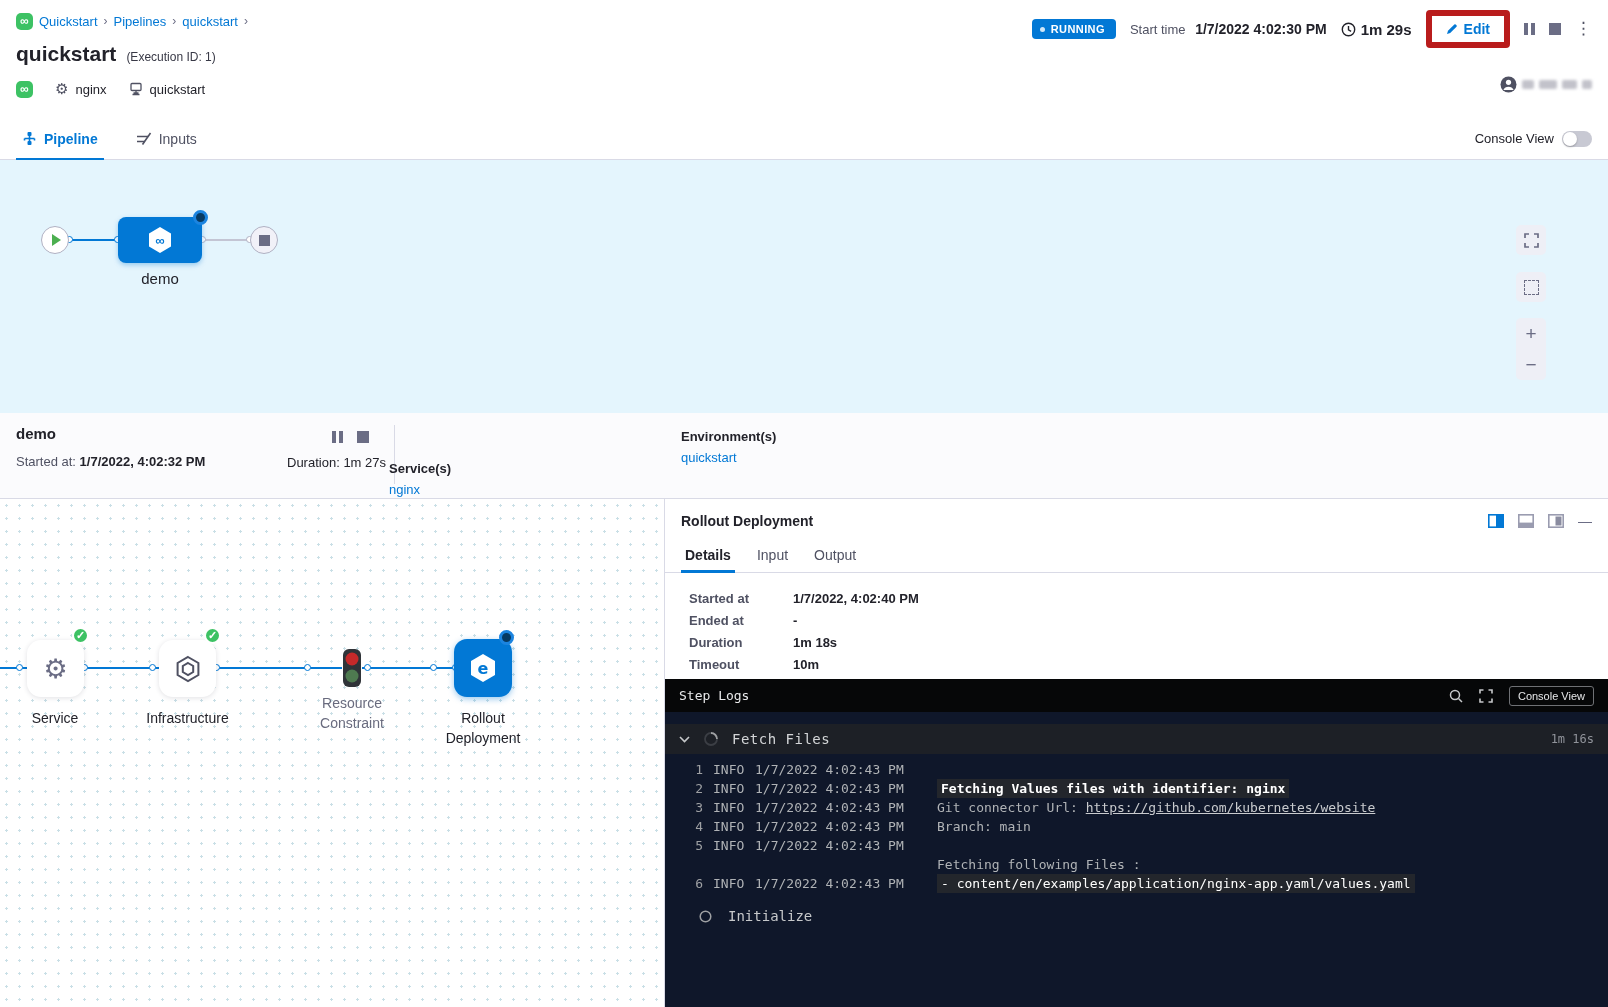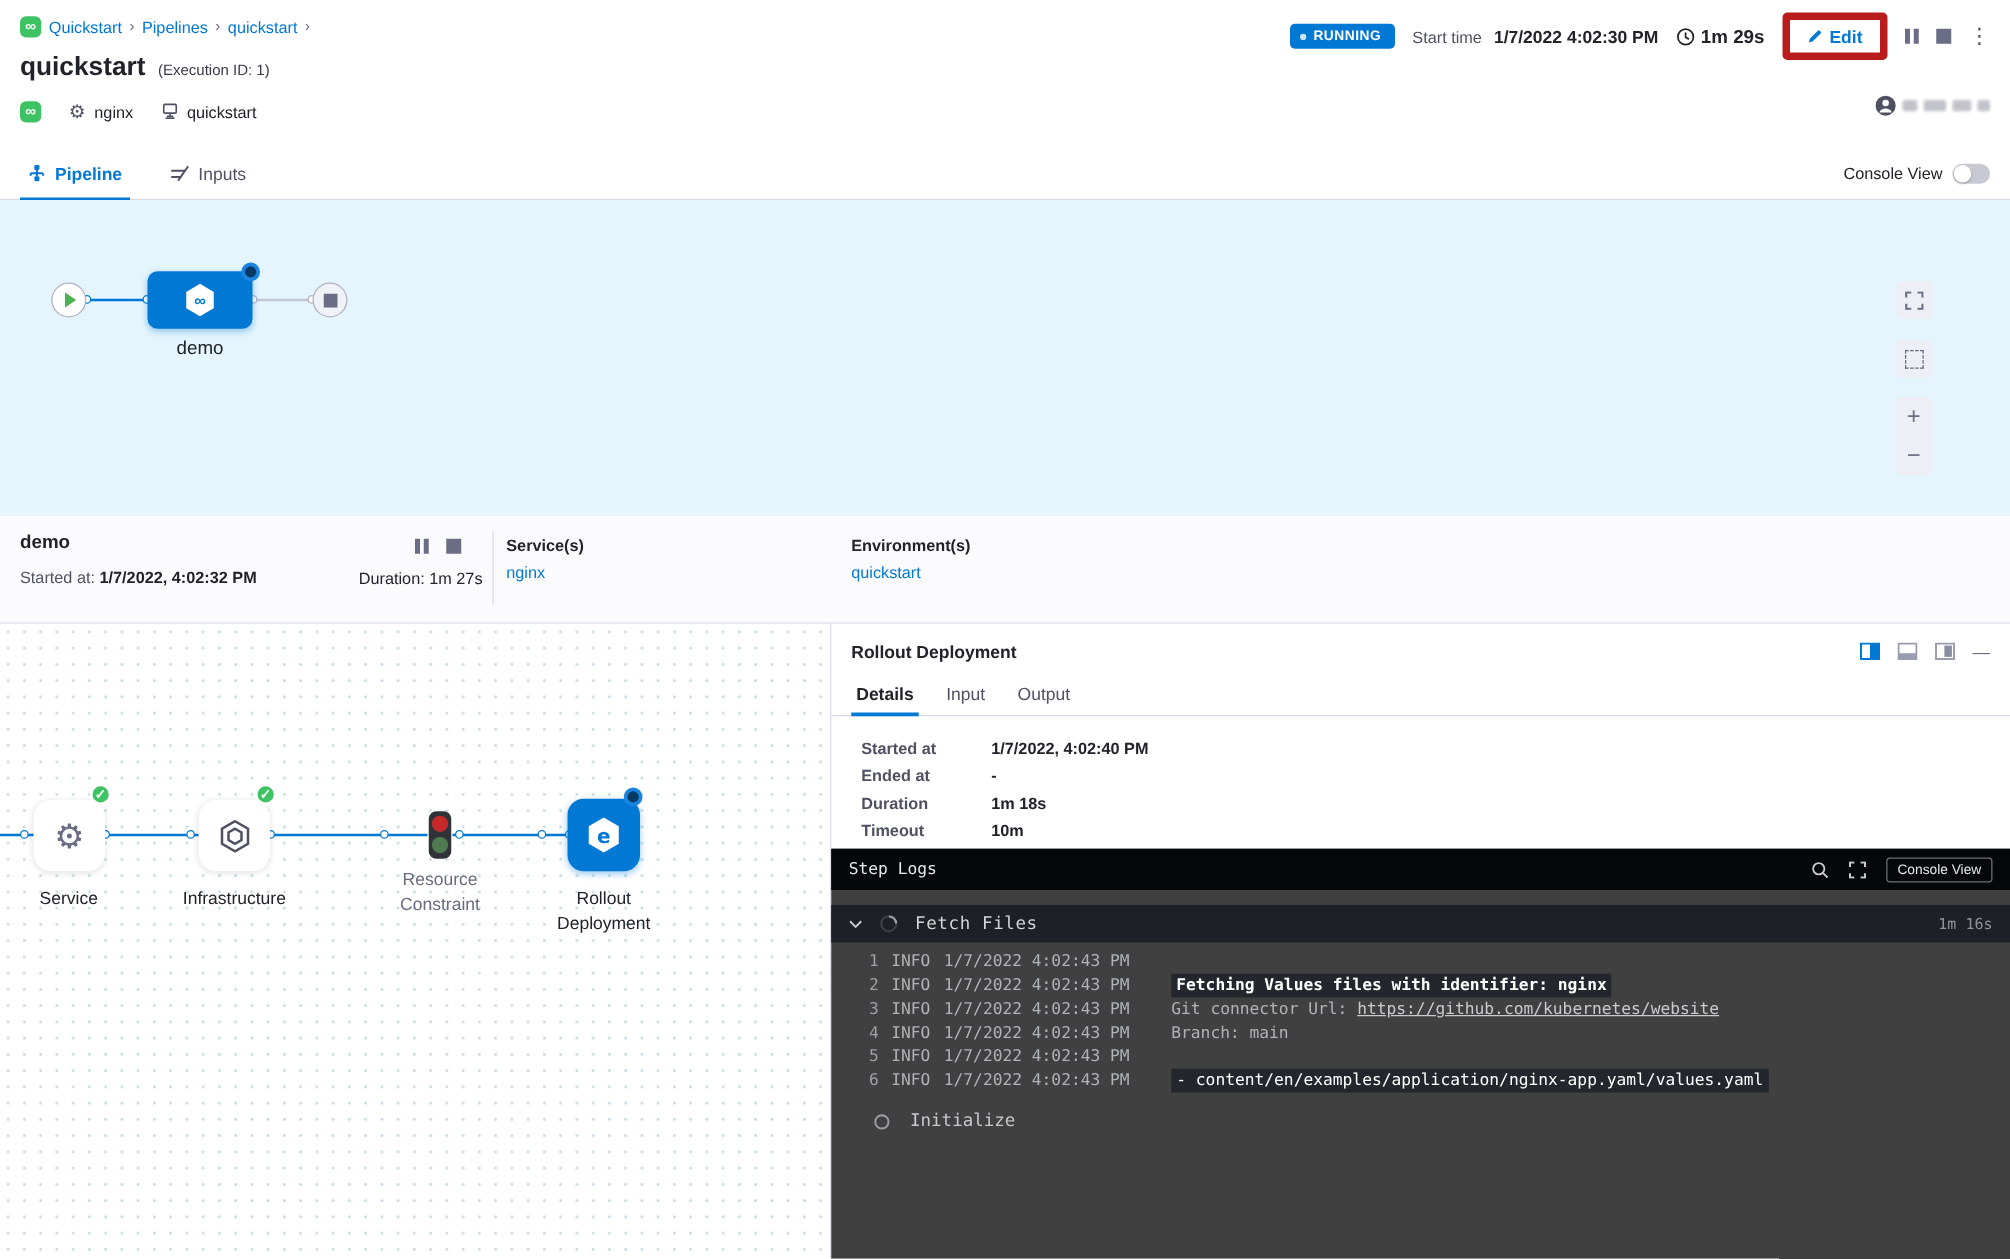--- a/index.html
+++ b/index.html
@@ -104,21 +104,21 @@
   .p-tabs { display:flex; gap:26px; padding:12px 16px 0 20px; border-bottom:1px solid #d9dae6; }
   .p-tab { font-size:14px; color:#4f5162; padding-bottom:9px; position:relative; cursor:pointer; }
   .p-tab.active { color:#22222a; font-weight:bold; }
   .p-tab.active::after { content:""; position:absolute; left:-4px; right:-4px; bottom:-1px; height:3px; background:#0278d5; }
   .details { padding:18px 0 0 24px; flex:1; }
   .d-row { display:flex; margin-bottom:7px; }
   .d-label { width:104px; font-size:13px; font-weight:600; color:#4f5162; }
   .d-value { font-size:13px; font-weight:bold; color:#22222a; }
 
   
-  .logs { height:352px; background:#404040; font-family:"DejaVu Sans Mono",monospace; color:#b0b3b6; }
+  .logs { height:352px; background:#0f172a; font-family:"DejaVu Sans Mono",monospace; color:#b0b3b6; }
   .logs-head { height:33px; background:#060708; display:flex; align-items:center; padding:0 14px; }
   .logs-title { color:#e8e9ea; font-size:13px; flex:1; }
   .logs-head-right { display:flex; align-items:center; gap:16px; }
   .console-btn { border:1px solid #6f7175; border-radius:3px; color:#e6e7e9; background:none;
     font-family:"Liberation Sans",sans-serif; font-size:11px; padding:3px 8px; cursor:pointer; }
   .section-row { height:30px; margin-top:12px; background:#1d2026; display:flex; align-items:center;
     padding:0 14px; color:#d3d5d7; font-size:14px; }
   .section-name { margin-left:14px; flex:1; letter-spacing:.5px; }
   .section-dur { color:#90939a; font-size:12px; }
   .log-body { padding:6px 0 0 22px; font-size:13px; }
@@ -307,21 +307,21 @@
       </button>
       <button class="icon-btn">
         <span class="stop-glyph"></span>
       </button>
     </div>
     <div class="sb-duration">
       <span class="lbl">Duration:</span>
       <span class="val">1m 27s</span>
     </div>
     <div class="sb-divider"></div>
-    <div class="sb-col" style="left:405px;">
+    <div class="sb-col" style="left:389px;margin-top:32px;">
       <div class="head">Service(s)</div>
       <div class="link">nginx</div>
     </div>
     <div class="sb-col" style="left:681px;">
       <div class="head">Environment(s)</div>
       <div class="link">quickstart</div>
     </div>
   </section>
 
   <section class="bottom">
@@ -487,20 +487,26 @@
               <span class="c-time">1/7/2022 4:02:43 PM</span>
               <span class="c-msg">Branch: main</span>
           </div>
           <div class="log-row">
             <span class="c-num">5</span>
               <span class="c-lvl">INFO</span>
               <span class="c-time">1/7/2022 4:02:43 PM</span>
               <span class="c-msg"></span>
           </div>
           <div class="log-row">
+            <span class="c-num"></span>
+              <span class="c-lvl"></span>
+              <span class="c-time"></span>
+              <span class="c-msg">Fetching following Files :</span>
+          </div>
+          <div class="log-row">
             <span class="c-num">6</span>
               <span class="c-lvl">INFO</span>
               <span class="c-time">1/7/2022 4:02:43 PM</span>
               <span class="c-msg hl">- content/en/examples/application/nginx-app.yaml/values.yaml</span>
           </div>
         </div>
 
         <div class="init-row">
           <svg width="13" height="13" viewBox="0 0 13 13">
             <circle cx="6.5" cy="6.5" r="5.3" fill="none" stroke="#9ea0a3" stroke-width="1.5"></circle>

